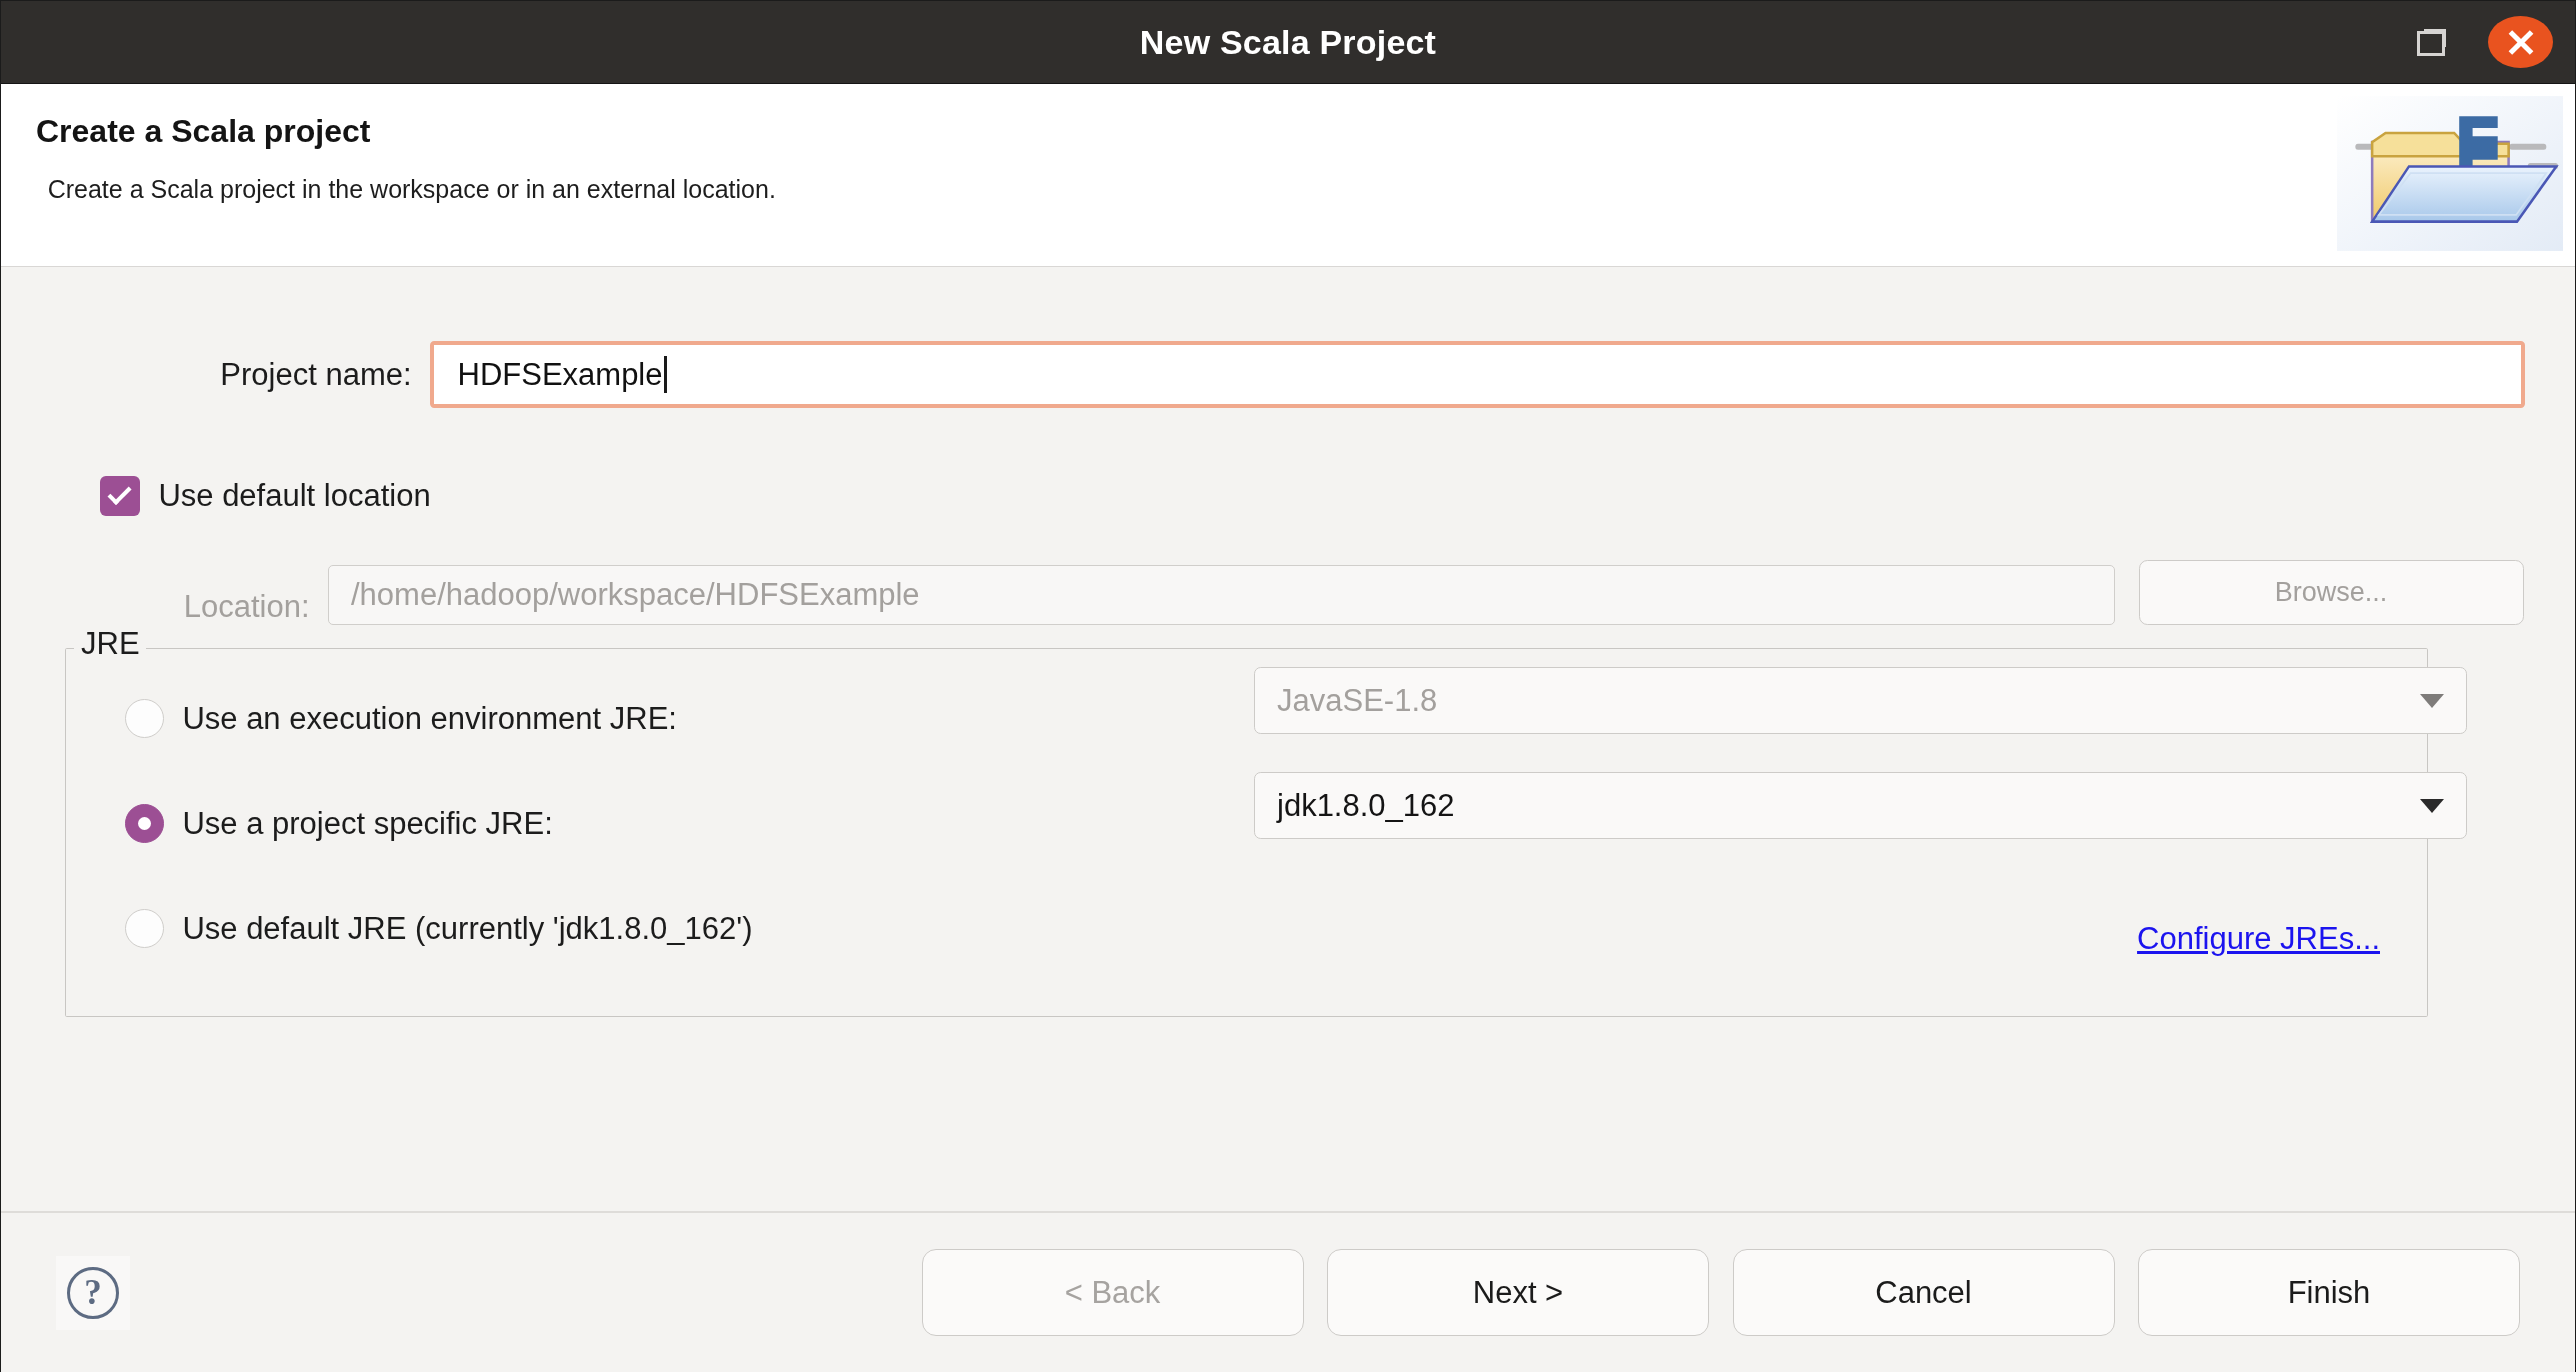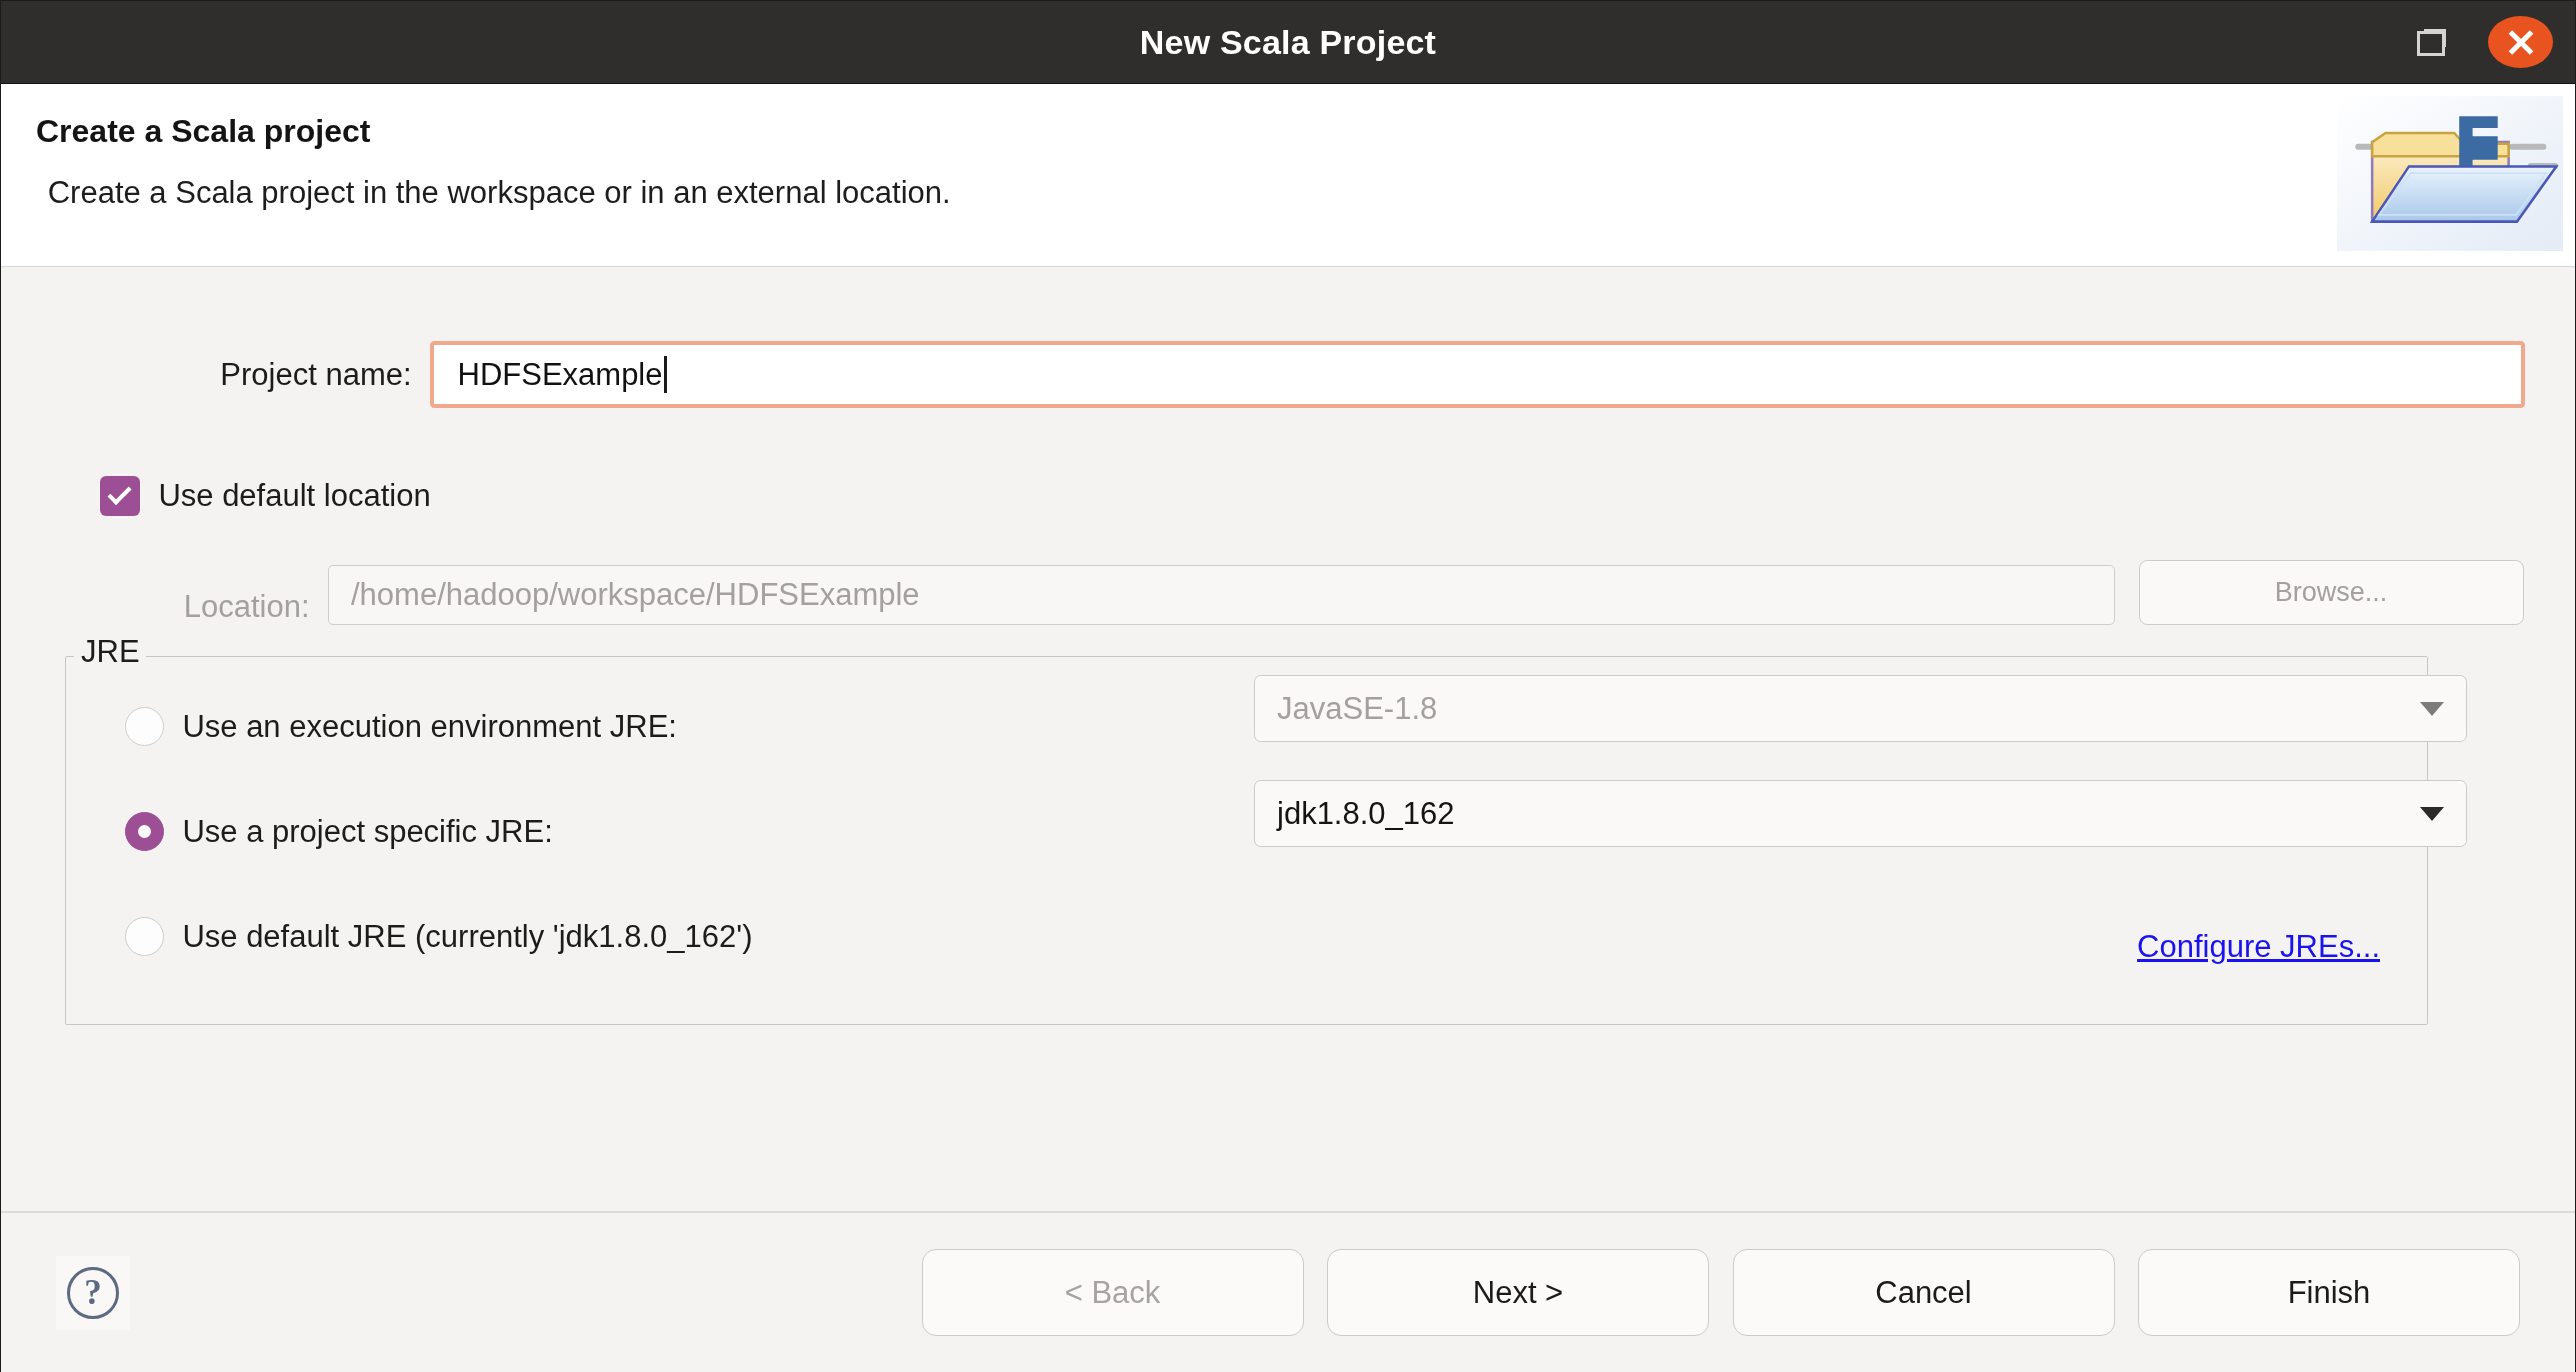--- a/index.html
+++ b/index.html
@@ -88,21 +88,21 @@
     border-bottom: 1.7px solid #d9d7d5;
     padding: 28.5px 0 0 35px;
   }
   .header-title {
     font-size: 32px;
     font-weight: bold;
     color: #141414;
     margin-bottom: 25px;
   }
   .header-sub {
-    font-size: 31px;
+    font-size: 25px;
     color: #1d1d1d;
     padding-left: 11.7px;
   }
   .header-logo {
     position: absolute;
     right: 11.7px; top: 11.7px;
     width: 226px; height: 155px;
   }
 
   
@@ -195,21 +195,21 @@
     border-radius: 8.4px;
     display: flex; align-items: center; justify-content: center;
     font-size: 27px;
     color: #a3a09d;
     cursor: default;
   }
 
   
   .jre-group {
     position: absolute;
-    left: 64px; top: 389px;
+    left: 64px; top: 381px;
     width: 2363px; height: 369px;
     border: 1.7px solid #c8c6c3;
     border-radius: 1.7px;
   }
   .jre-legend {
     position: absolute;
     left: 8.4px; top: -23.5px;
     background: #f4f3f1;
     padding: 0 6.7px;
     font-size: 31px;

